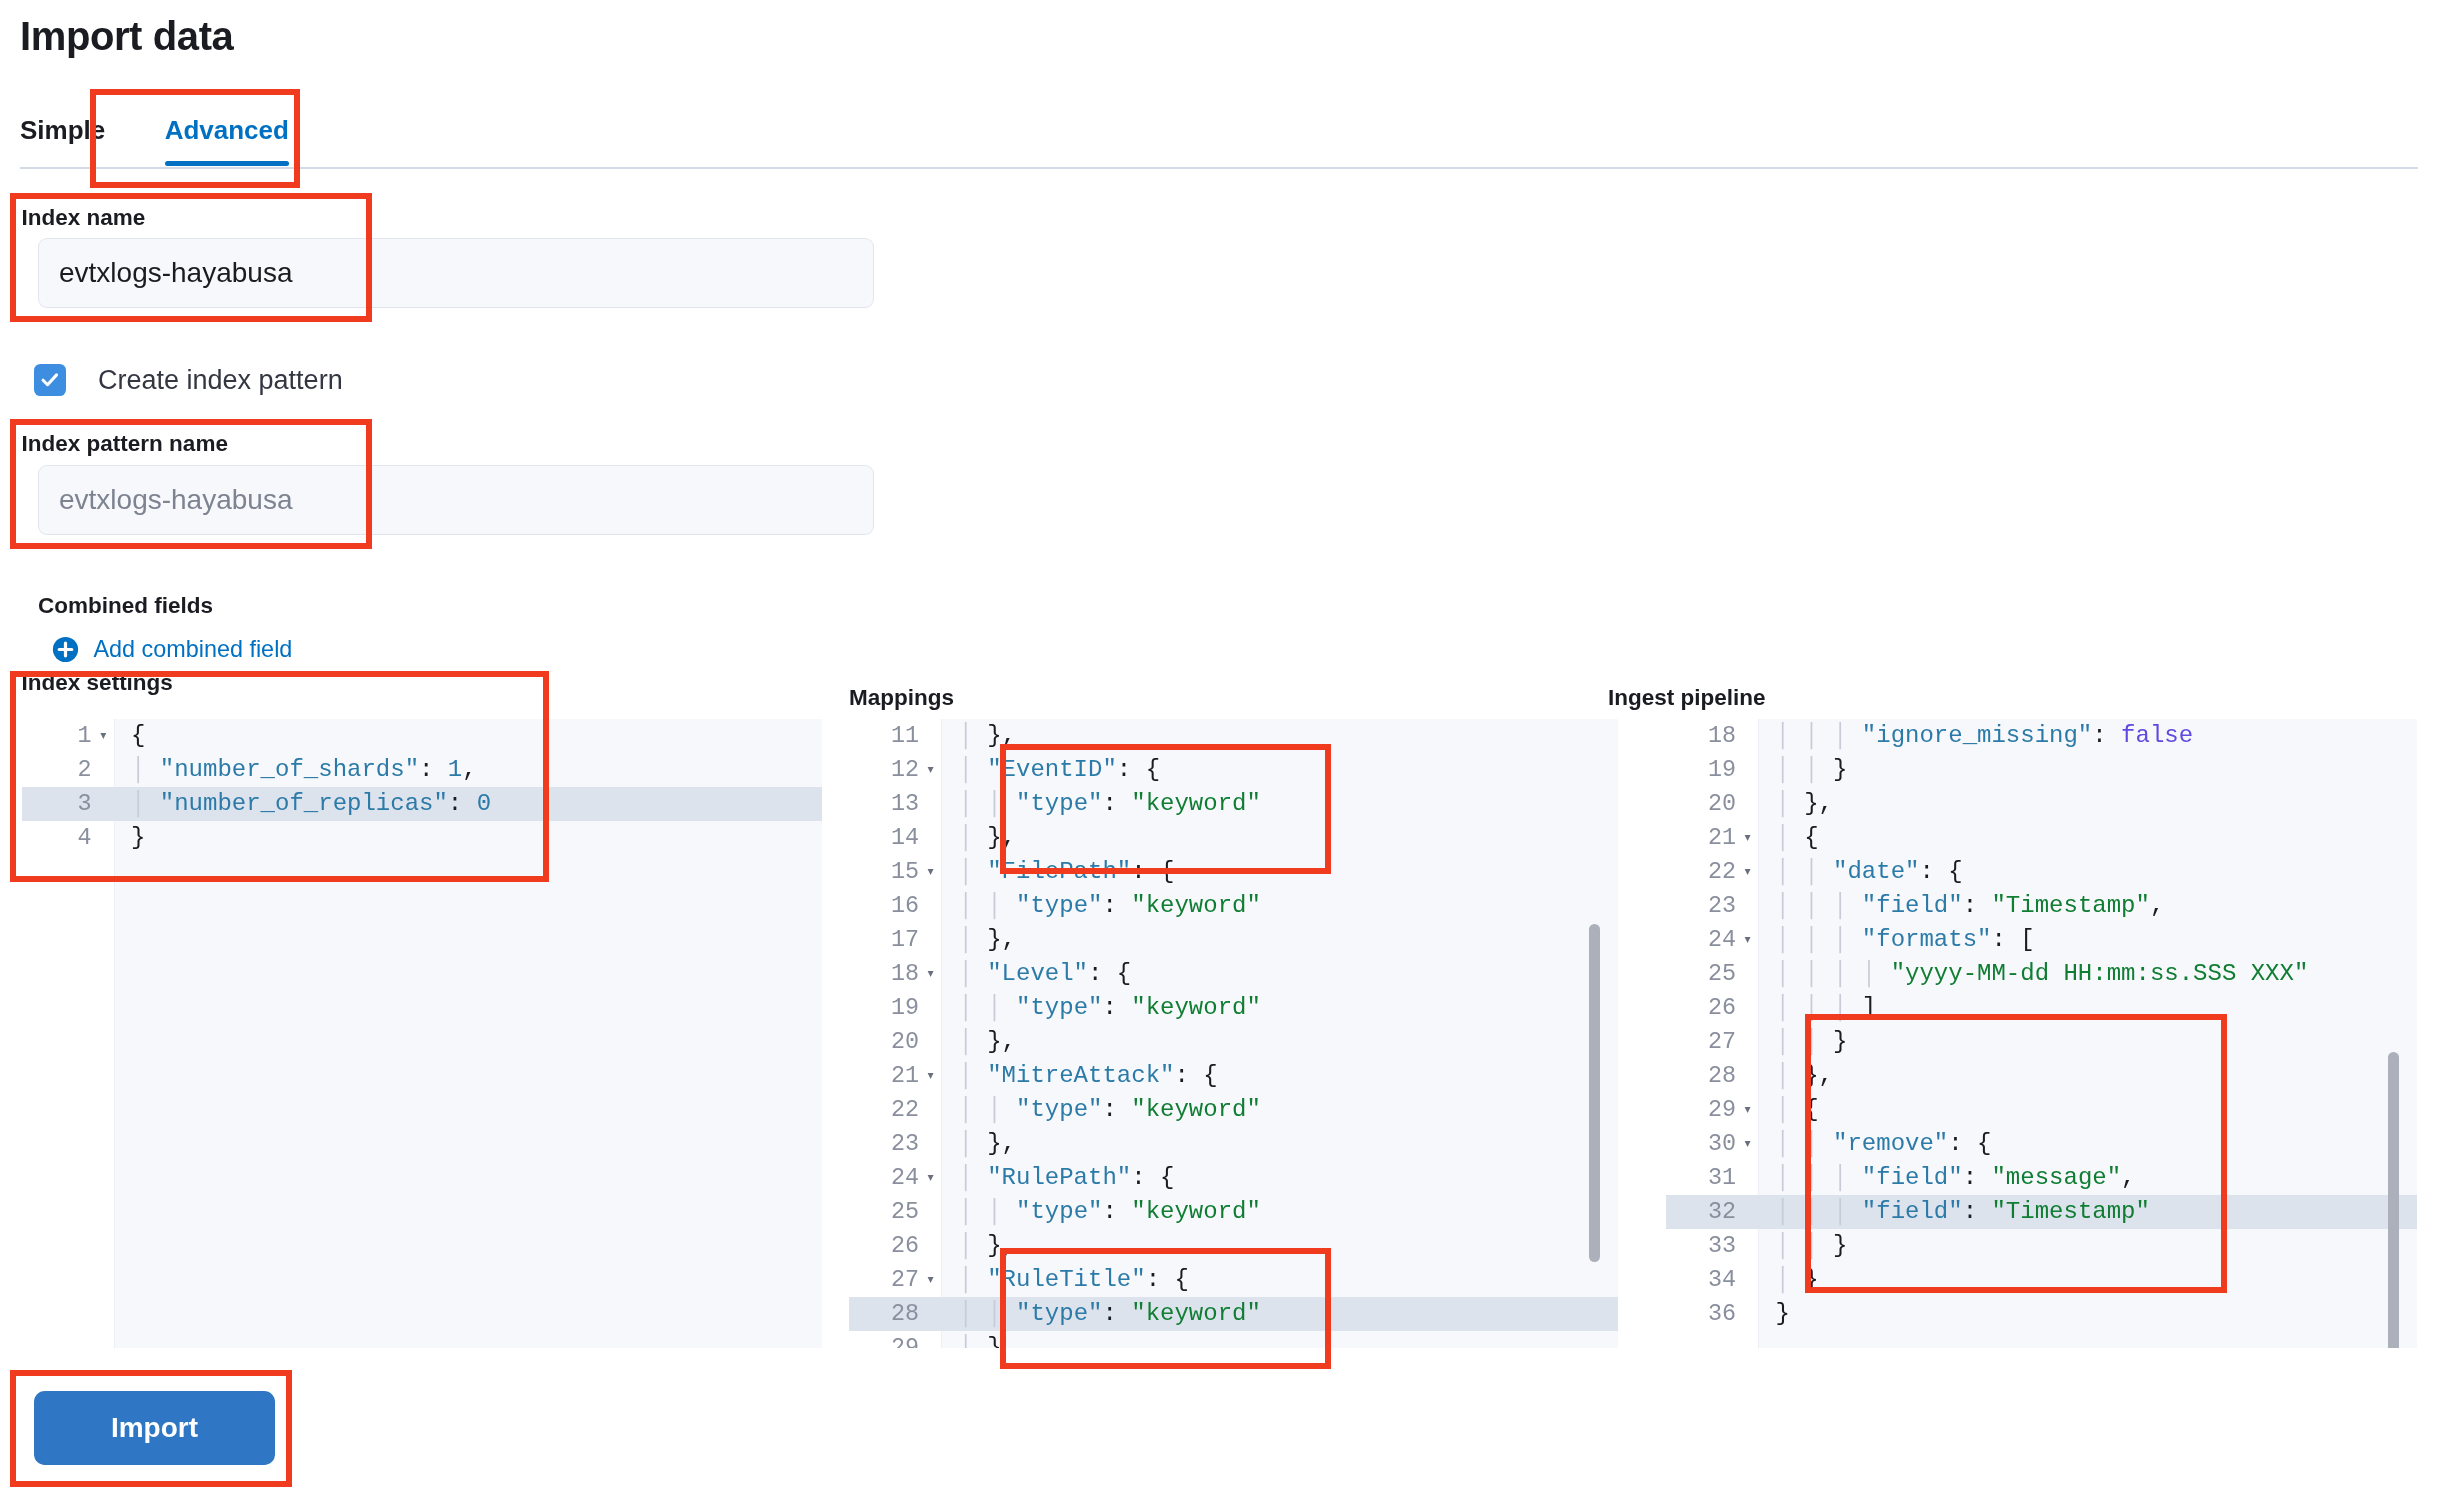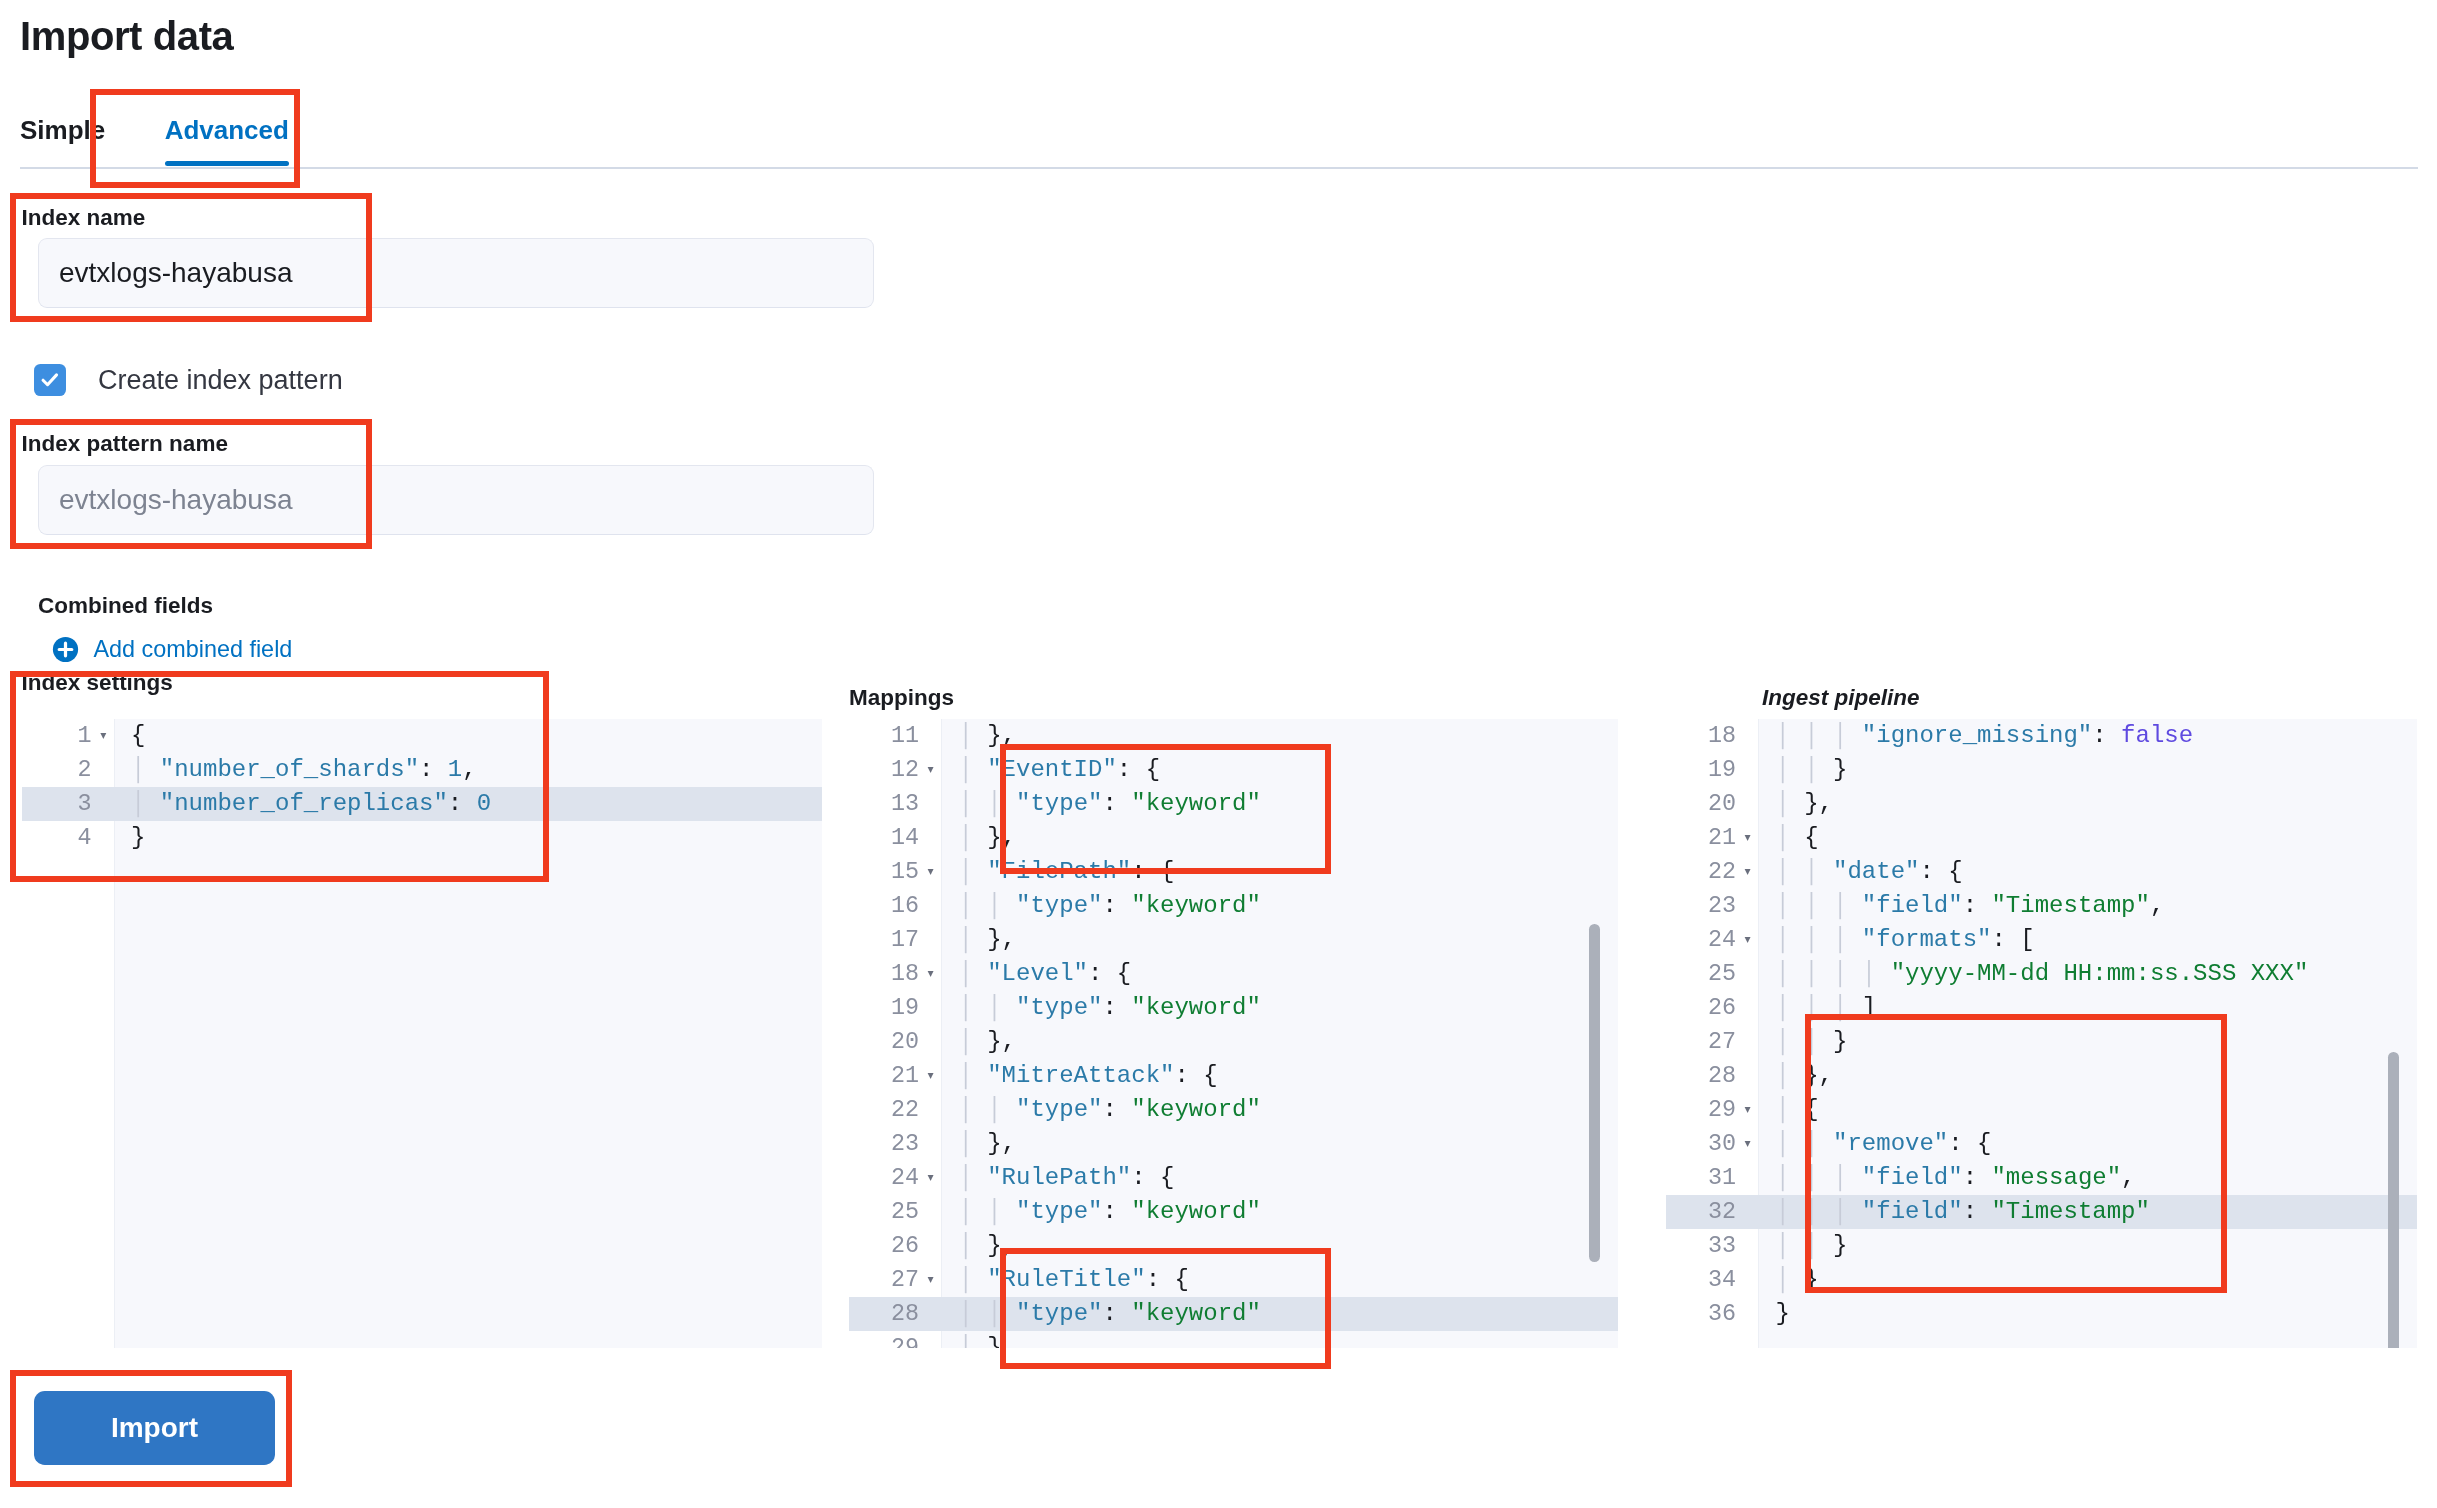--- a/index.html
+++ b/index.html
@@ -124,21 +124,21 @@
   .tk-bool  { color:#5f4ae0; }
   .tk-punct { color:#1a1c21; }
   .tk-guide { color:#c7ccd8; }
 
   #index-settings-title { left:21.6px; top:670px; }
   #index-settings-editor { left:21.6px; top:719px; width:800px; height:629px; }
 
   #mappings-title { left:849px; top:685px; }
   #mappings-editor { left:849px; top:719px; width:769px; height:629px; }
 
-  #ingest-title { left:1762px; top:685px;font-style:italic; }
+  #ingest-title { left:1608px; top:685px; }
   #ingest-editor { left:1666px; top:719px; width:751px; height:629px; }
 
   
   .vscroll {
     position:absolute; width:10.8px; border-radius:5.4px; background:#abb0ba;
     right:18px;
   }
 
   
   #import-button {

